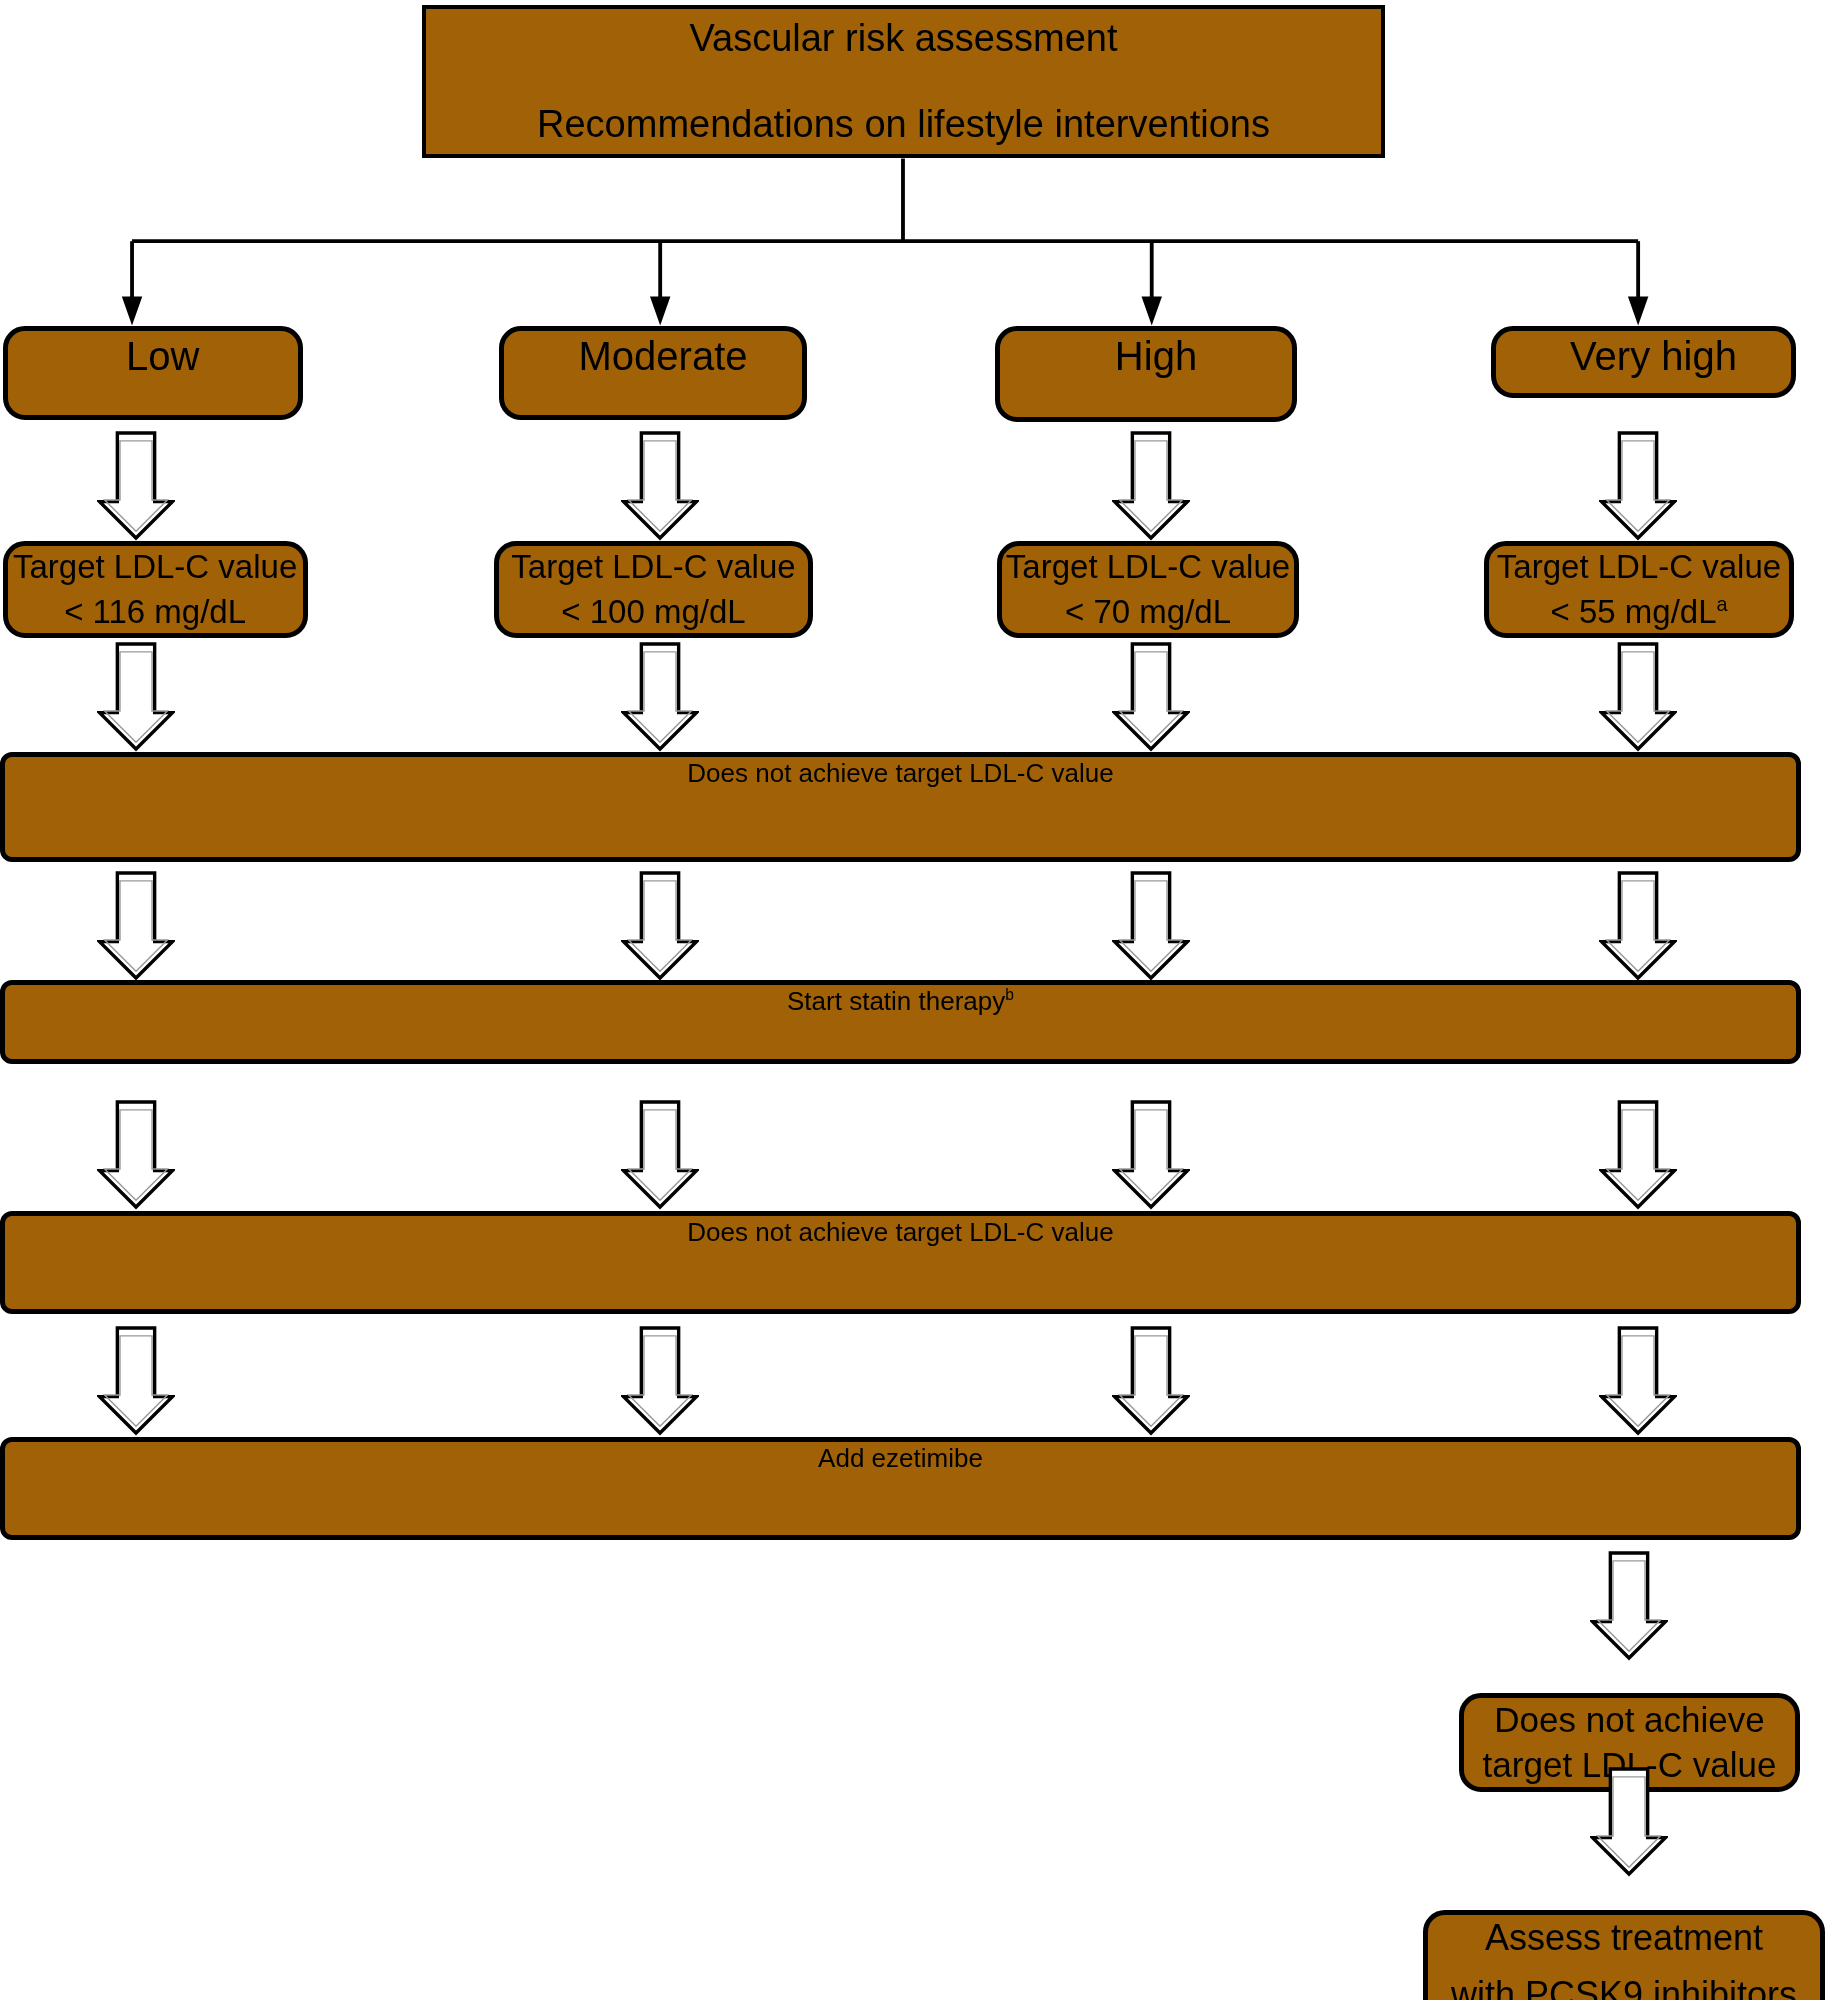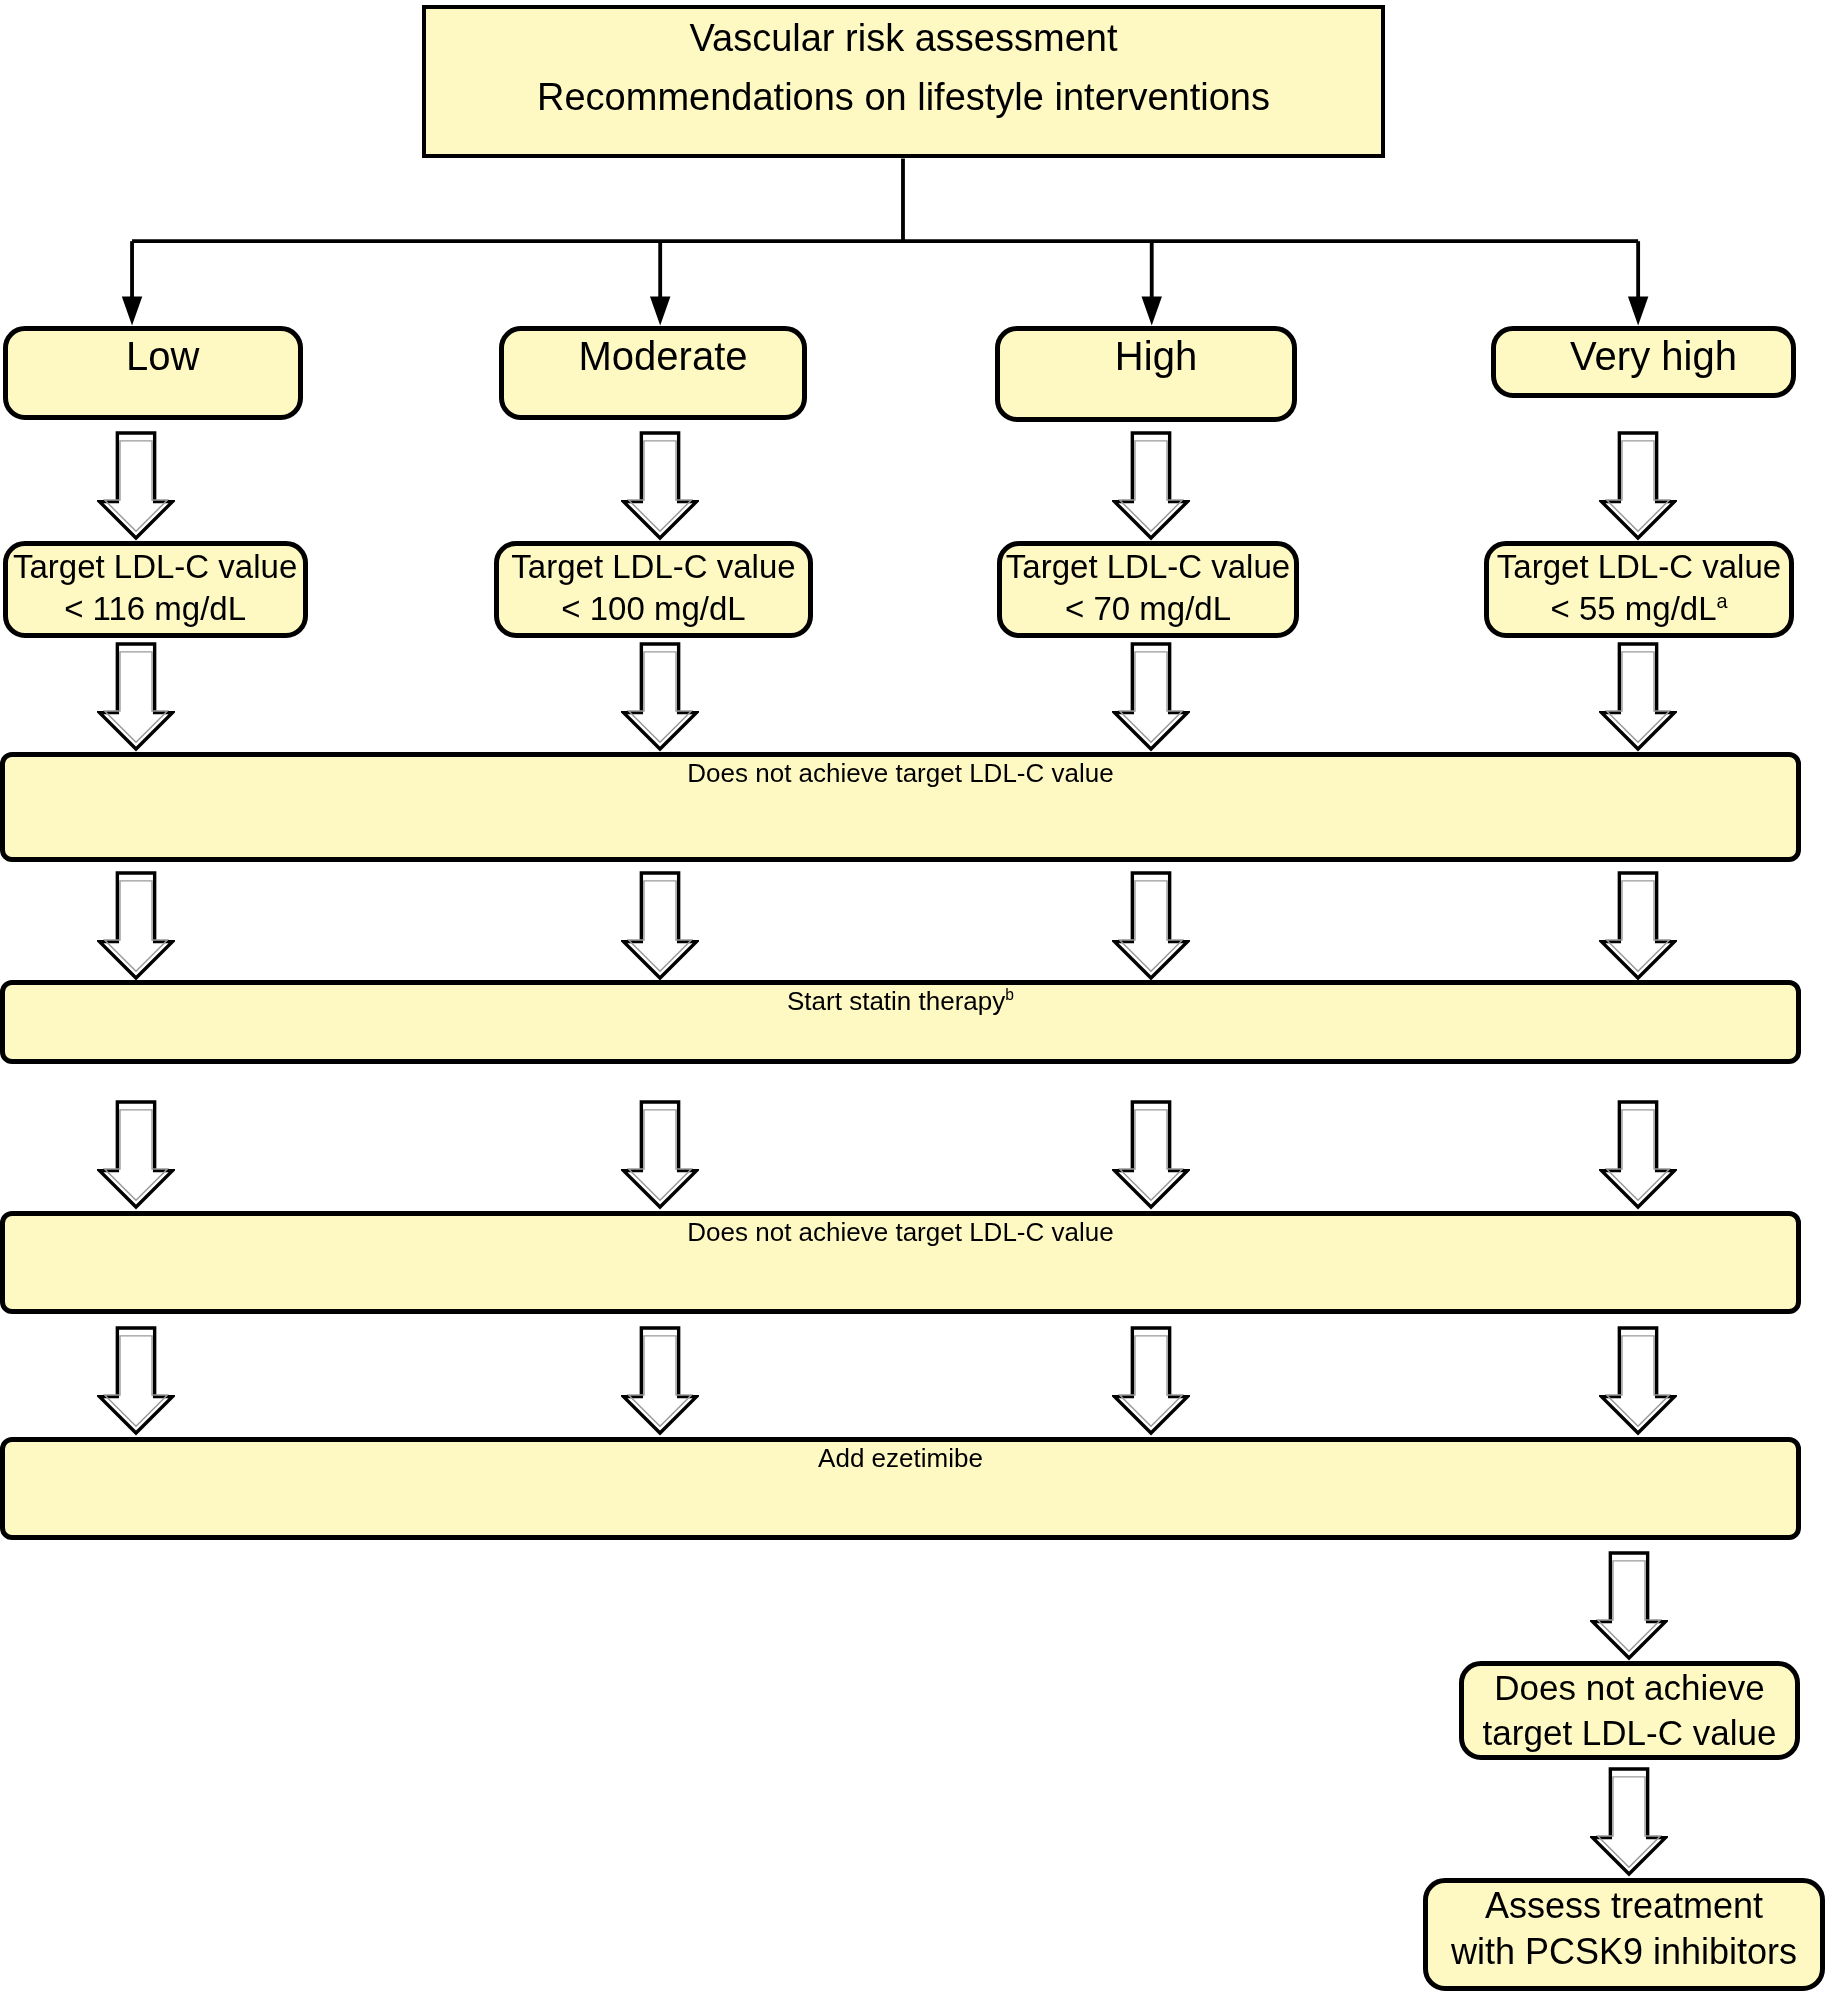--- a/index.html
+++ b/index.html
@@ -1,30 +1,30 @@
 <!DOCTYPE html>
 <html style="font-size:13.6px"><head>
 <meta charset="utf-8">
 <style>
   html,body { margin:0; padding:0; background:#ffffff; }
   .page {
     position:relative; width:1846px; height:2000px; background:#ffffff;
     font-family:"Liberation Sans", sans-serif; color:#000000; overflow:hidden;
   }
   .box {
-    position:absolute; box-sizing:border-box; background:#fef9c3;
+    position:absolute; box-sizing:border-box; background:#a16207;
     border:5.1px solid #000000; display:flex; flex-direction:column;
-    align-items:center; justify-content:flex-start; text-align:center; line-height:1.28;
+    align-items:center; justify-content:space-between; text-align:center; line-height:1.28;
   }
   .rounded { border-radius:22px; }
   .title-box { border-width:4.3px; border-radius:0; font-size:38px; line-height:1.55; }
   .cat-box  { font-size:40px;padding-left:20px; }
   .target-box { font-size:33px; }
   .full-box { border-radius:12px; font-size:26px; left:0; width:1801px; }
-  .final-box { font-size:35px; }
+  .final-box { font-size:35px;margin-top:32px; }
   .sup { font-size:0.6em; vertical-align:super; line-height:0; }
   .connector, .barrow { position:absolute; }
   .barrow { width:78px; height:111px; }
   svg { display:block; }
 </style>
 </head>
 <body>
 
 <div class="page">
 

